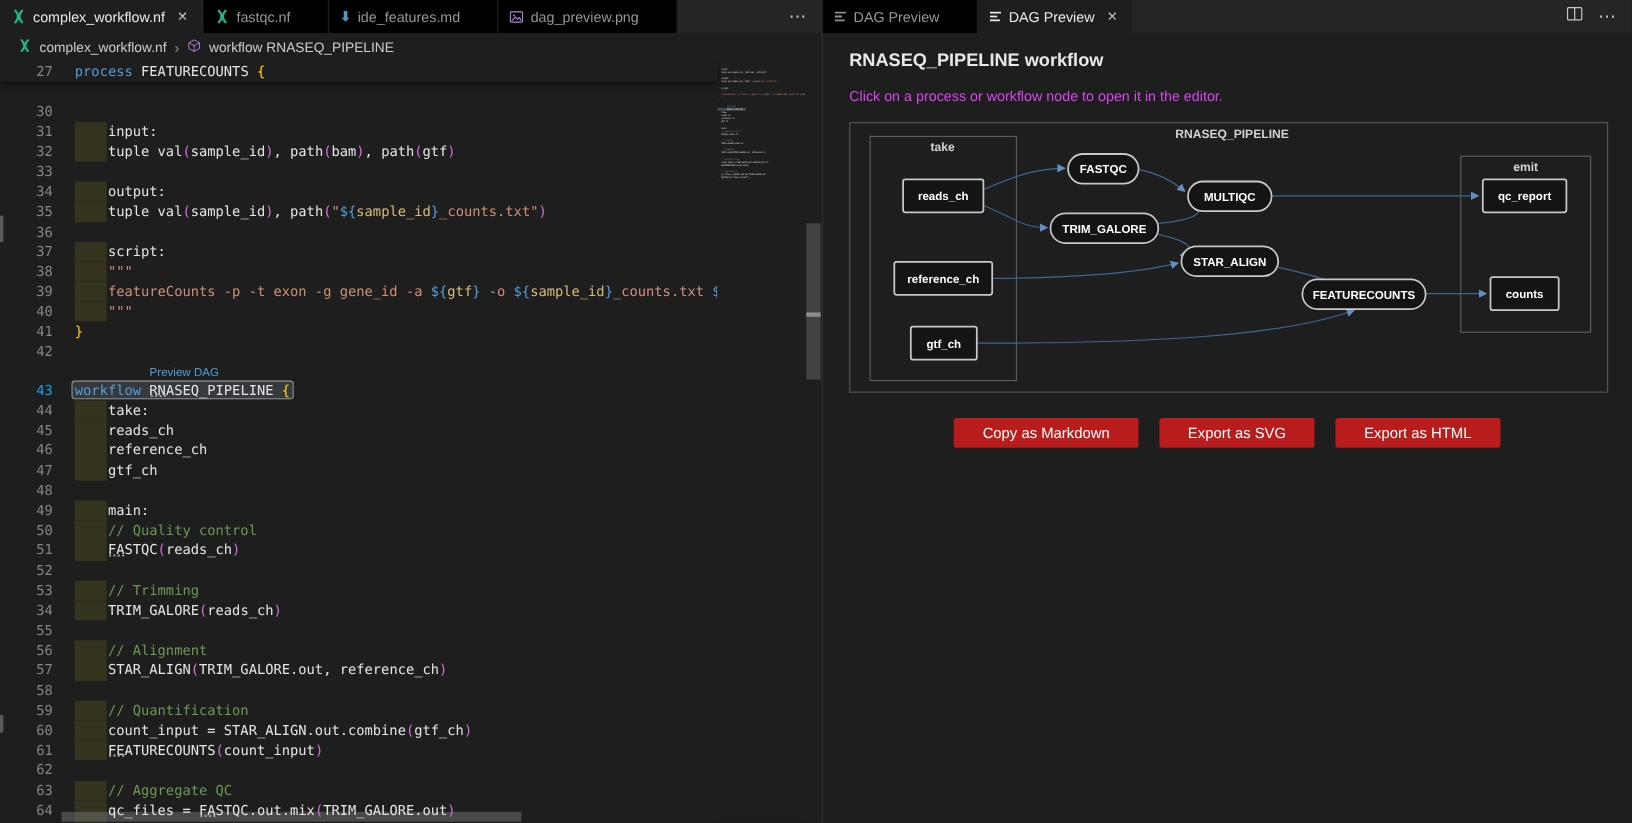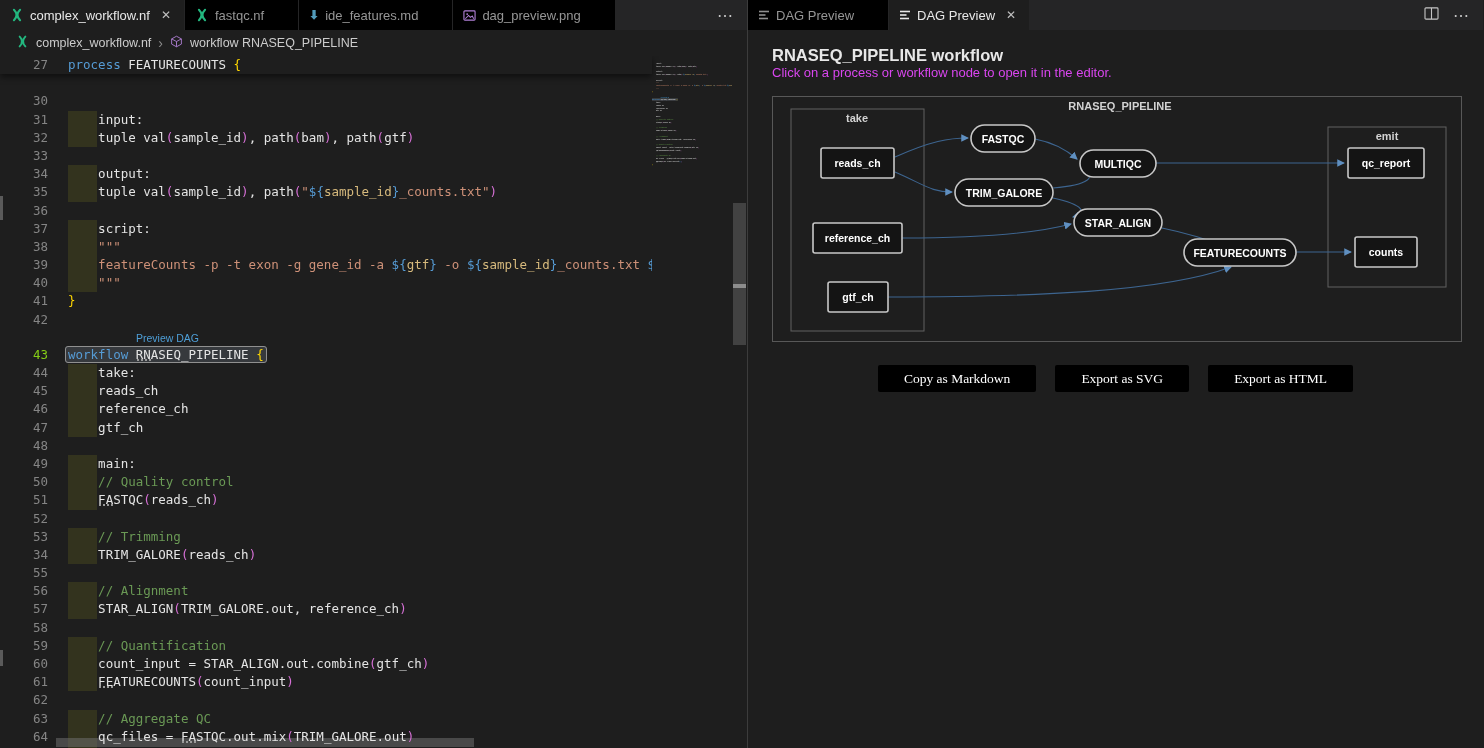--- a/index.html
+++ b/index.html
@@ -28,21 +28,21 @@
             font-family:"DejaVu Sans Mono", monospace; font-size:12.5px; }
   .sticky { position:relative; z-index:5; background:#1e1e1e; width:652px;
             box-shadow:0 3px 6px rgba(0,0,0,0.5); }
   .partial { height:5px; overflow:hidden; }
   .lines { width:652px; overflow:hidden; }
   .line { height:18.2px; line-height:18.2px; white-space:pre; position:relative; }
   .line.o::before { content:""; position:absolute; left:68px; top:0; width:29px; height:100%;
                     background:#33331e; }
   .ln { display:inline-block; width:68px; padding-right:20px; text-align:right; color:#858585;
         user-select:none; position:relative; z-index:1; }
-  .line.cur .ln { color:#84cc16; }
+  .line.cur .ln { color:#0ea5e9; }
   .codeseg { position:relative; z-index:1; }
   .tk-k,.tk-kb { color:#569cd6; }
   .tk-p  { color:#e4e4e4; }
   .tk-c  { color:#6a9955; }
   .tk-s  { color:#ce9178; }
   .tk-b1 { color:#ffd700; }
   .tk-b2 { color:#d670d6; }
   .tk-b3 { color:#179fff; }
   .tk-t  { color:#d7ba7d; }
   .tk-ph { color:#e4e4e4; position:relative; }
@@ -65,26 +65,26 @@
   .vscroll .cursor-marker { position:absolute; top:228px; left:1px; width:13px; height:4px;
                             background:#8d8d8d; }
   .hscroll { position:absolute; bottom:1px; left:56px; width:418px; height:9px;
              background:rgba(110,110,110,0.55); }
   .gutter-dec { position:absolute; left:0; width:3px; background:#5a5a5a; z-index:6; }
   .dec1 { top:140px; height:24px; } .dec2 { top:594px; height:16px; }
 
   
   .right-group { width:735px; height:748px; background:#1e1e1e; display:flex; flex-direction:column; }
   .webview { padding:16px 24px 0 24px; flex:1; }
-  .webview h1 { font-size:16.5px; font-weight:bold; color:#e8e8e8; }
+  .webview h1 { font-size:16.5px; font-weight:bold; color:#e8e8e8; margin-bottom:15px; }
   .webview .hint-text { font-size:13px; color:#d946ef; margin-bottom:16px; }
   .dag-box { width:690px; height:246px; border:1px solid #585858; position:relative; }
   .btn-row { display:flex; justify-content:center; gap:19px; margin-top:23px; }
-  .btn { background:#000000; color:#ffffff; border:none; border-radius:2px; height:27px;
-         padding:0 26px; font-size:13.5px; font-family:Liberation Serif, serif; cursor:pointer; }
+  .btn { background:#b91c1c; color:#ffffff; border:none; border-radius:2px; height:27px;
+         padding:0 26px; font-size:13.5px; font-family:Liberation Sans, sans-serif; cursor:pointer; }
 
   svg text { font-family:"Liberation Sans",sans-serif; }
   .dag-node-label { fill:#ffffff; font-size:10.5px; font-weight:bold; text-anchor:middle; }
   .dag-cluster-label { fill:#d2d2d2; font-size:11px; font-weight:bold; text-anchor:middle; }
   .dag-edge { stroke:#3d6590; stroke-width:1.1; fill:none; }
   .dag-nrect { fill:#141414; stroke:#c8c8c8; stroke-width:1.6; }
   .dag-cluster { fill:none; stroke:#606060; stroke-width:1; }
 
   .preview-lines line { stroke:#8f8f8f; stroke-width:1.6; }
   .tab.active .preview-lines line { stroke:#e8e8e8; }

